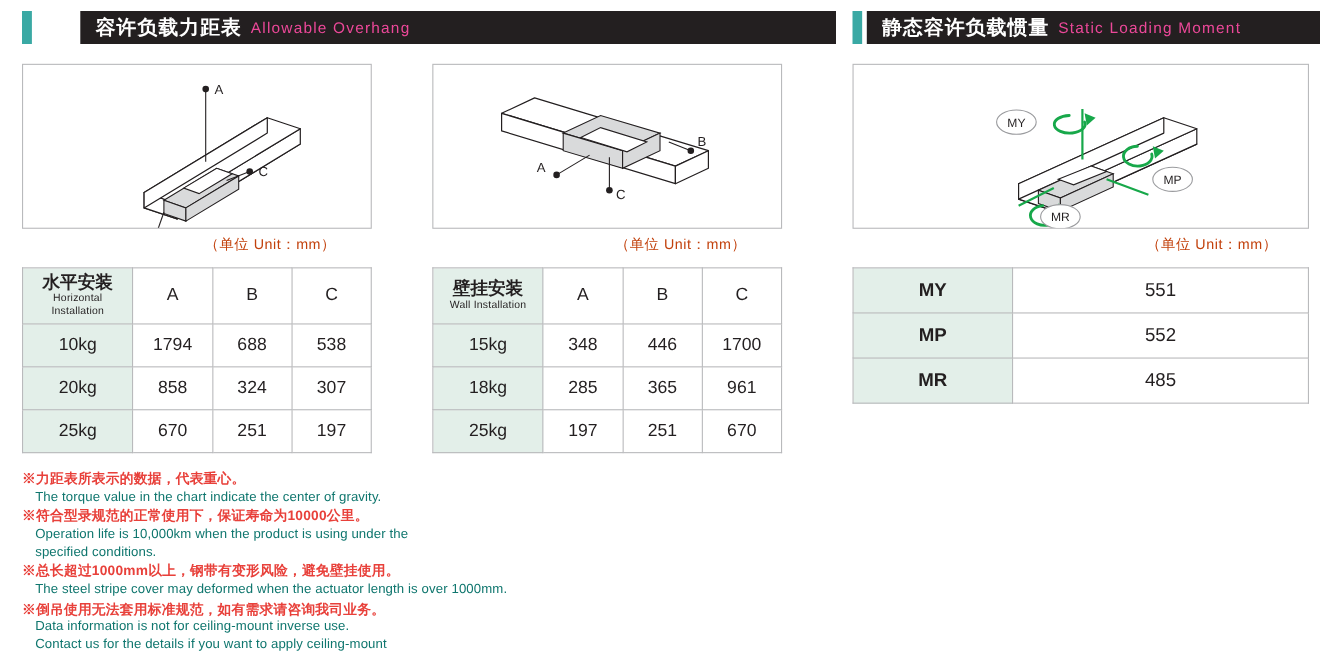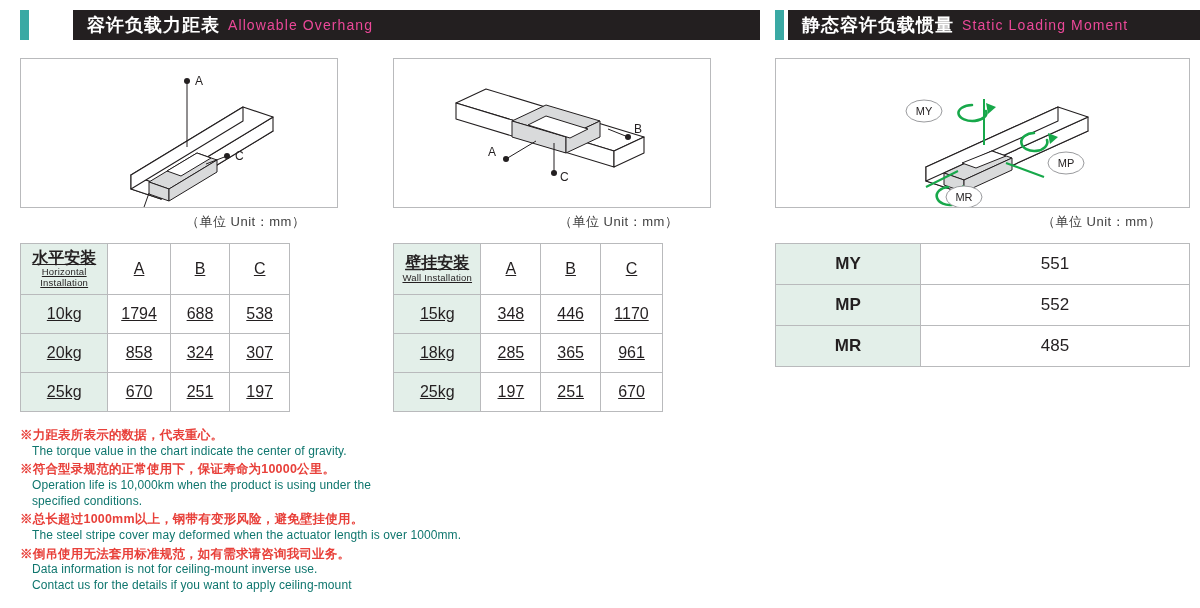--- a/index.html
+++ b/index.html
@@ -34,41 +34,41 @@
     background:#ffffff;
     box-sizing:border-box;
   }
   #fig1{left:20px;top:58px;width:318px;height:150px;}
   #fig2{left:393px;top:58px;width:318px;height:150px;}
   #fig3{left:775px;top:58px;width:415px;height:150px;}
 
   .unit{
     position:absolute;
     font-size:13px;
-    color:#404040;
+    color:#c2410c;
     letter-spacing:.5px;
     white-space:nowrap;
   }
   #unit1{left:186px;top:213px;}
   #unit2{left:559px;top:213px;}
   #unit3{left:1042px;top:213px;}
 
   
   table{
     position:absolute;
     border-collapse:collapse;
     font-size:15px;
   }
   table td,table th{
     border:1px solid #b9babc;
     text-align:center;
     font-weight:normal;
     color:#231f20;
   }
-  .ovh{width:270px;text-decoration:underline;}
+  .ovh{width:318px;}
   #tbl1{left:20px;top:243px;}
   #tbl2{left:393px;top:243px;}
   .ovh .hdrcell{
     background:#e3efe9;
     height:46px;
     line-height:1.15;
     padding:2px 4px;
   }
   .ovh .hdrcell .c1{font-size:16px;font-weight:bold;display:block;}
   .ovh .hdrcell .c2{font-size:9.5px;display:block;letter-spacing:.2px;}
@@ -271,21 +271,21 @@
         <span class="c2">Wall Installation</span>
       </td>
       <td class="colh">A</td>
       <td class="colh">B</td>
       <td class="colh">C</td>
     </tr>
     <tr>
       <td class="rowh">15kg</td>
       <td class="val">348</td>
       <td class="val">446</td>
-      <td class="val">1170</td>
+      <td class="val">1700</td>
     </tr>
     <tr>
       <td class="rowh">18kg</td>
       <td class="val">285</td>
       <td class="val">365</td>
       <td class="val">961</td>
     </tr>
     <tr>
       <td class="rowh">25kg</td>
       <td class="val">197</td>

